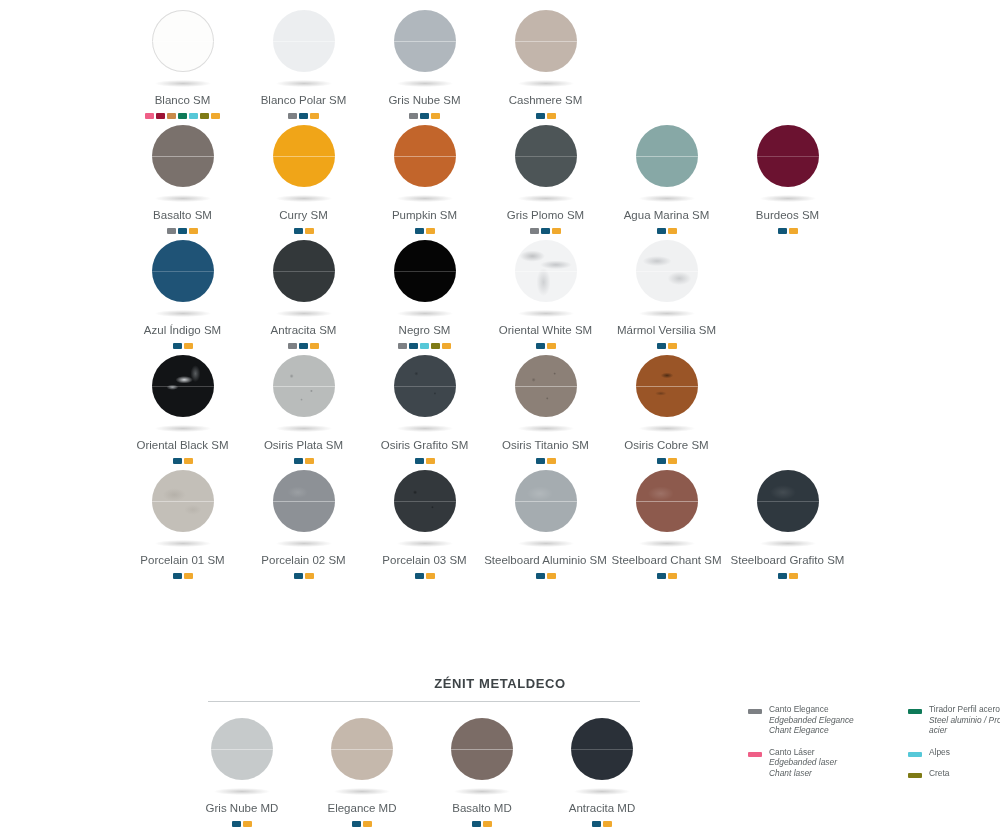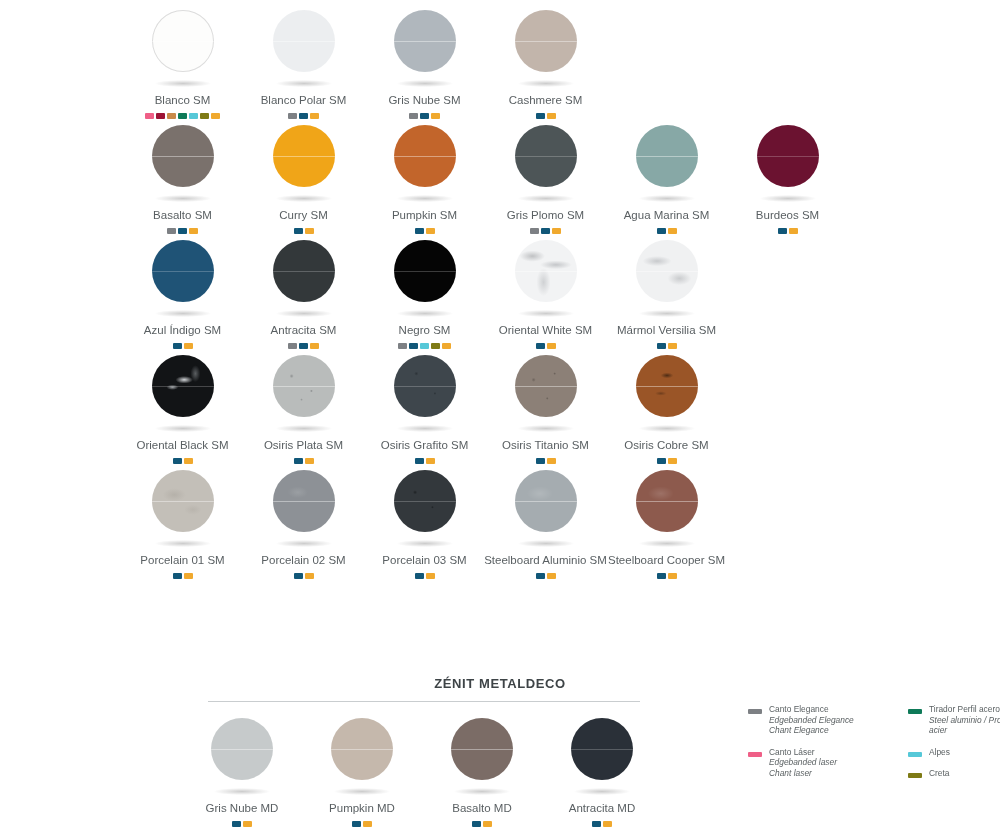--- a/index.html
+++ b/index.html
@@ -356,21 +356,32 @@
           <div class="chips">
             <span class="chip" style="background: rgb(17, 87, 120);"></span>
             <span class="chip" style="background: rgb(240, 169, 46);"></span>
           </div>
         </div>
         <div class="cell">
           <div class="disc-wrap">
             <div class="disc" style="background: radial-gradient(18px 10px at 40% 38%, rgba(255, 255, 255, 0.14) 0%, rgba(255, 255, 255, 0) 72%), linear-gradient(112deg, rgba(0, 0, 0, 0.07) 0px, rgba(0, 0, 0, 0.07) 2px, rgba(0, 0, 0, 0) 2px, rgba(0, 0, 0, 0) 12px), linear-gradient(rgb(141, 90, 77), rgb(141, 90, 77));"></div>
             <div class="shadow"></div>
           </div>
-          <div class="label">Steelboard Cooper SM</div>
+          <div class="label">Steelboard Chant SM</div>
+          <div class="chips">
+            <span class="chip" style="background: rgb(17, 87, 120);"></span>
+            <span class="chip" style="background: rgb(240, 169, 46);"></span>
+          </div>
+        </div>
+        <div class="cell">
+          <div class="disc-wrap">
+            <div class="disc dark" style="background: radial-gradient(18px 10px at 42% 36%, rgba(255, 255, 255, 0.1) 0%, rgba(255, 255, 255, 0) 72%), linear-gradient(112deg, rgba(0, 0, 0, 0.1) 0px, rgba(0, 0, 0, 0.1) 2px, rgba(0, 0, 0, 0) 2px, rgba(0, 0, 0, 0) 12px), linear-gradient(rgb(47, 56, 63), rgb(47, 56, 63));"></div>
+            <div class="shadow"></div>
+          </div>
+          <div class="label">Steelboard Grafito SM</div>
           <div class="chips">
             <span class="chip" style="background: rgb(17, 87, 120);"></span>
             <span class="chip" style="background: rgb(240, 169, 46);"></span>
           </div>
         </div>
       </div>
     </div>
 
   <div class="section-title">ZÉNIT METALDECO</div>
   <div class="divider"></div>
@@ -386,21 +397,21 @@
           <div class="chips">
             <span class="chip" style="background: rgb(17, 87, 120);"></span>
             <span class="chip" style="background: rgb(240, 169, 46);"></span>
           </div>
         </div>
         <div class="cell2">
           <div class="disc-wrap">
             <div class="disc" style="background: linear-gradient(rgb(197, 184, 172), rgb(197, 184, 172));"></div>
             <div class="shadow"></div>
           </div>
-          <div class="label">Pumpkin MD</div>
+          <div class="label">Elegance MD</div>
           <div class="chips">
             <span class="chip" style="background: rgb(17, 87, 120);"></span>
             <span class="chip" style="background: rgb(240, 169, 46);"></span>
           </div>
         </div>
         <div class="cell2">
           <div class="disc-wrap">
             <div class="disc" style="background: linear-gradient(rgb(123, 108, 102), rgb(123, 108, 102));"></div>
             <div class="shadow"></div>
           </div>

